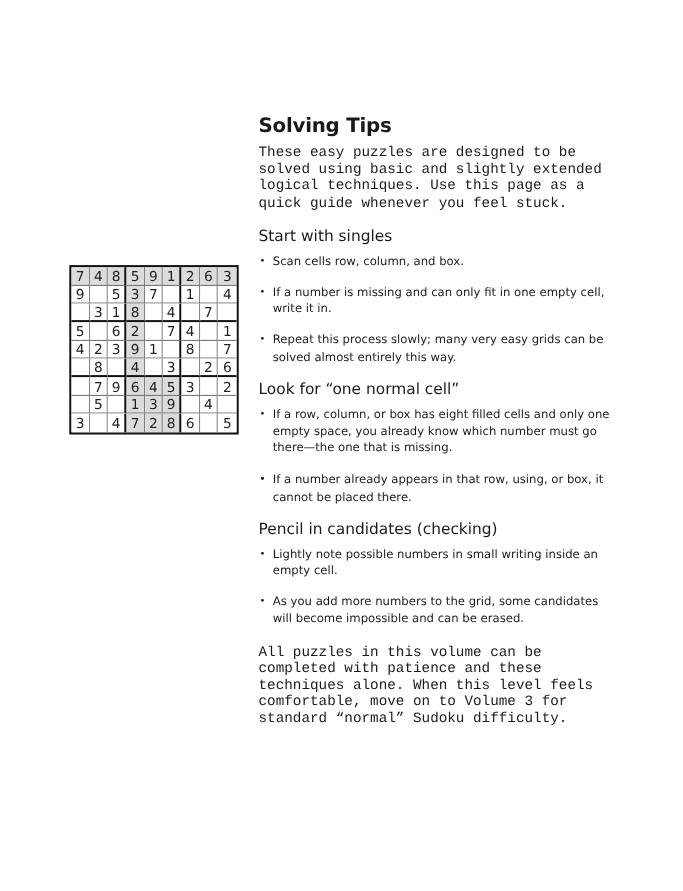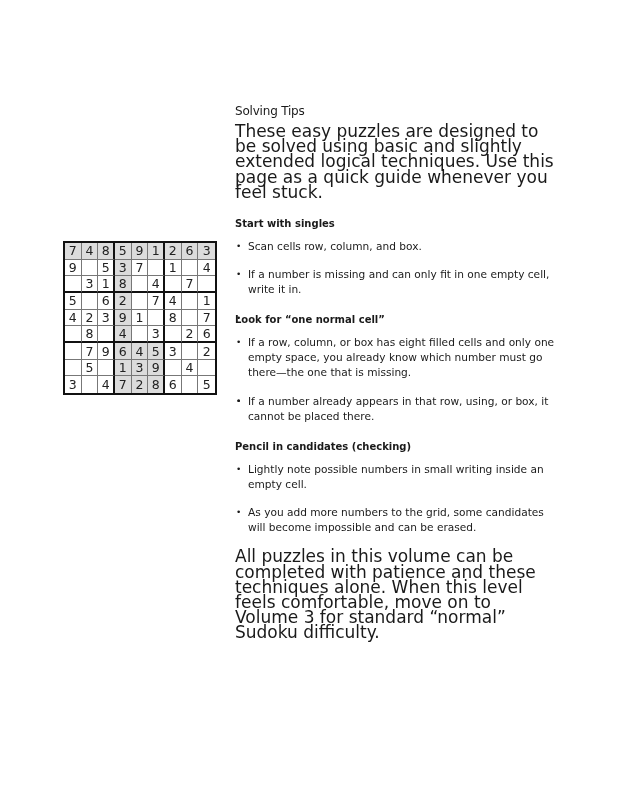--- a/index.html
+++ b/index.html
@@ -22,24 +22,24 @@
   }
   .cell.hl { background: #dcdcdc; }
   .cell.c9 { border-right: none; }
   .cell.r9 { border-bottom: none; }
   .cell.c3, .cell.c6 { border-right: 2px solid #111; }
   .cell.r3, .cell.r6 { border-bottom: 2px solid #111; }
 
   .content {
     position: absolute; left: 235px; top: 104px; width: 320px;
   }
-  .title { font-size: 12px; font-weight: normal; margin: 0 0 6px 0; letter-spacing: -0.2px; }
-  p { font-size: 17px; line-height: 15.2px; margin: 0; }
+  .title { font-size: 18px; font-weight: bold; margin: 0 0 6px 0; letter-spacing: -0.2px; }
+  p { font-size: 13px; line-height: 15.2px; margin: 0; font-family: Liberation Mono, monospace; }
   .intro { margin-bottom: 16px; }
-  .h { font-size: 10px; font-weight: bold; margin: 0 0 8px 0; line-height: 15px; }
+  .h { font-size: 14px; font-weight: normal; margin: 0 0 8px 0; line-height: 15px; }
   ul { list-style: none; margin: 0 0 12px 0; padding: 0; }
   li { position: relative; padding-left: 13px; font-size: 10.6px; line-height: 15.2px; margin-bottom: 13px; }
   li:last-child { margin-bottom: 0; }
   .bullet { position: absolute; left: 1px; top: 0; font-size: 9px; }
   .section { margin-bottom: 14px; }
   .outro { margin-top: 4px; }
 </style>
 </head>
 <body>
 
@@ -129,21 +129,21 @@
 
 <div class="content">
   <h1 class="title">Solving Tips</h1>
   <p class="intro">These easy puzzles are designed to be solved using basic and slightly extended logical techniques. Use this page as a quick guide whenever you feel stuck.</p>
 
   <div class="section">
     <div class="h">Start with singles</div>
     <ul>
       <li><span class="bullet">•</span><span>Scan cells row, column, and box.</span></li>
       <li><span class="bullet">•</span><span>If a number is missing and can only fit in one empty cell, write it in.</span></li>
-      <li><span class="bullet">•</span></li>
+      <li><span class="bullet">•</span><span>Repeat this process slowly; many very easy grids can be solved almost entirely this way.</span></li>
     </ul>
   </div>
 
   <div class="section">
     <div class="h">Look for “one normal cell”</div>
     <ul>
       <li><span class="bullet">•</span><span>If a row, column, or box has eight filled cells and only one empty space, you already know which number must go there—the one that is missing.</span></li>
     </ul>
   </div>
 

